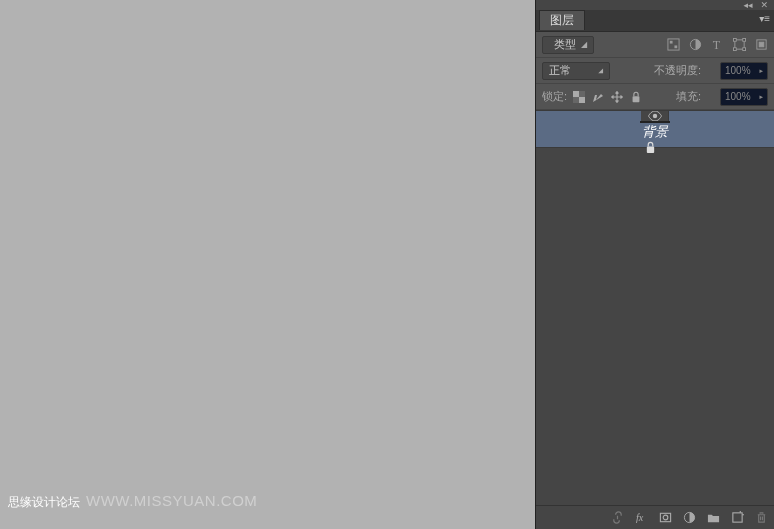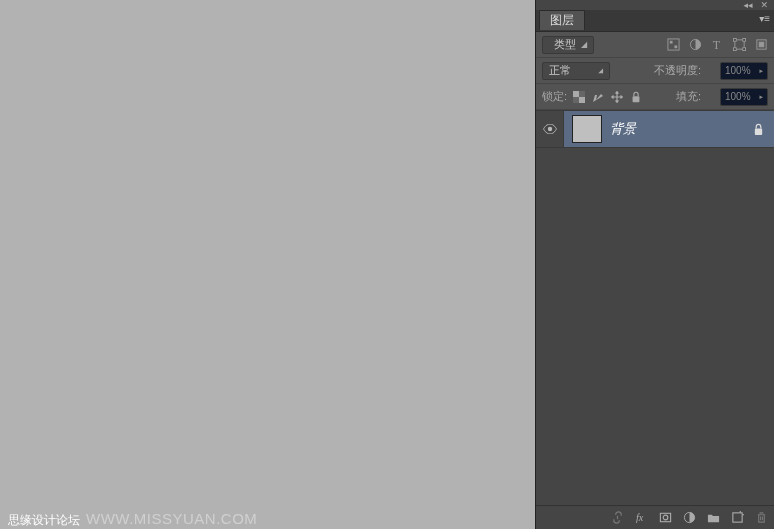--- a/index.html
+++ b/index.html
@@ -14,21 +14,21 @@
     position: relative;
   }
   .canvas-area {
     width: 535px;
     height: 529px;
     background: #b2b2b2;
     position: relative;
   }
   .watermark {
     position: absolute;
-    bottom: 0;
+    bottom: 18px;
     left: 8px;
     color: #fff;
     font-size: 12px;
     display: flex;
     align-items: baseline;
     gap: 6px;
   }
   .watermark .sub {
     font-size: 15px;
     color: #d0d0d0;
@@ -146,20 +146,21 @@
     background: #454545;
     overflow: auto;
   }
   .layer-row {
     height: 38px;
     display: flex;
     align-items: center;
     background: #5b6b84;
     border-top: 1px solid #3a3a3a;
     border-bottom: 1px solid #3a3a3a;
+    flex-direction: column;
   }
   .vis-col {
     width: 28px;
     height: 100%;
     display: flex;
     align-items: center;
     justify-content: center;
     border-right: 1px solid #3a3a3a;
     background: #454545;
   }

